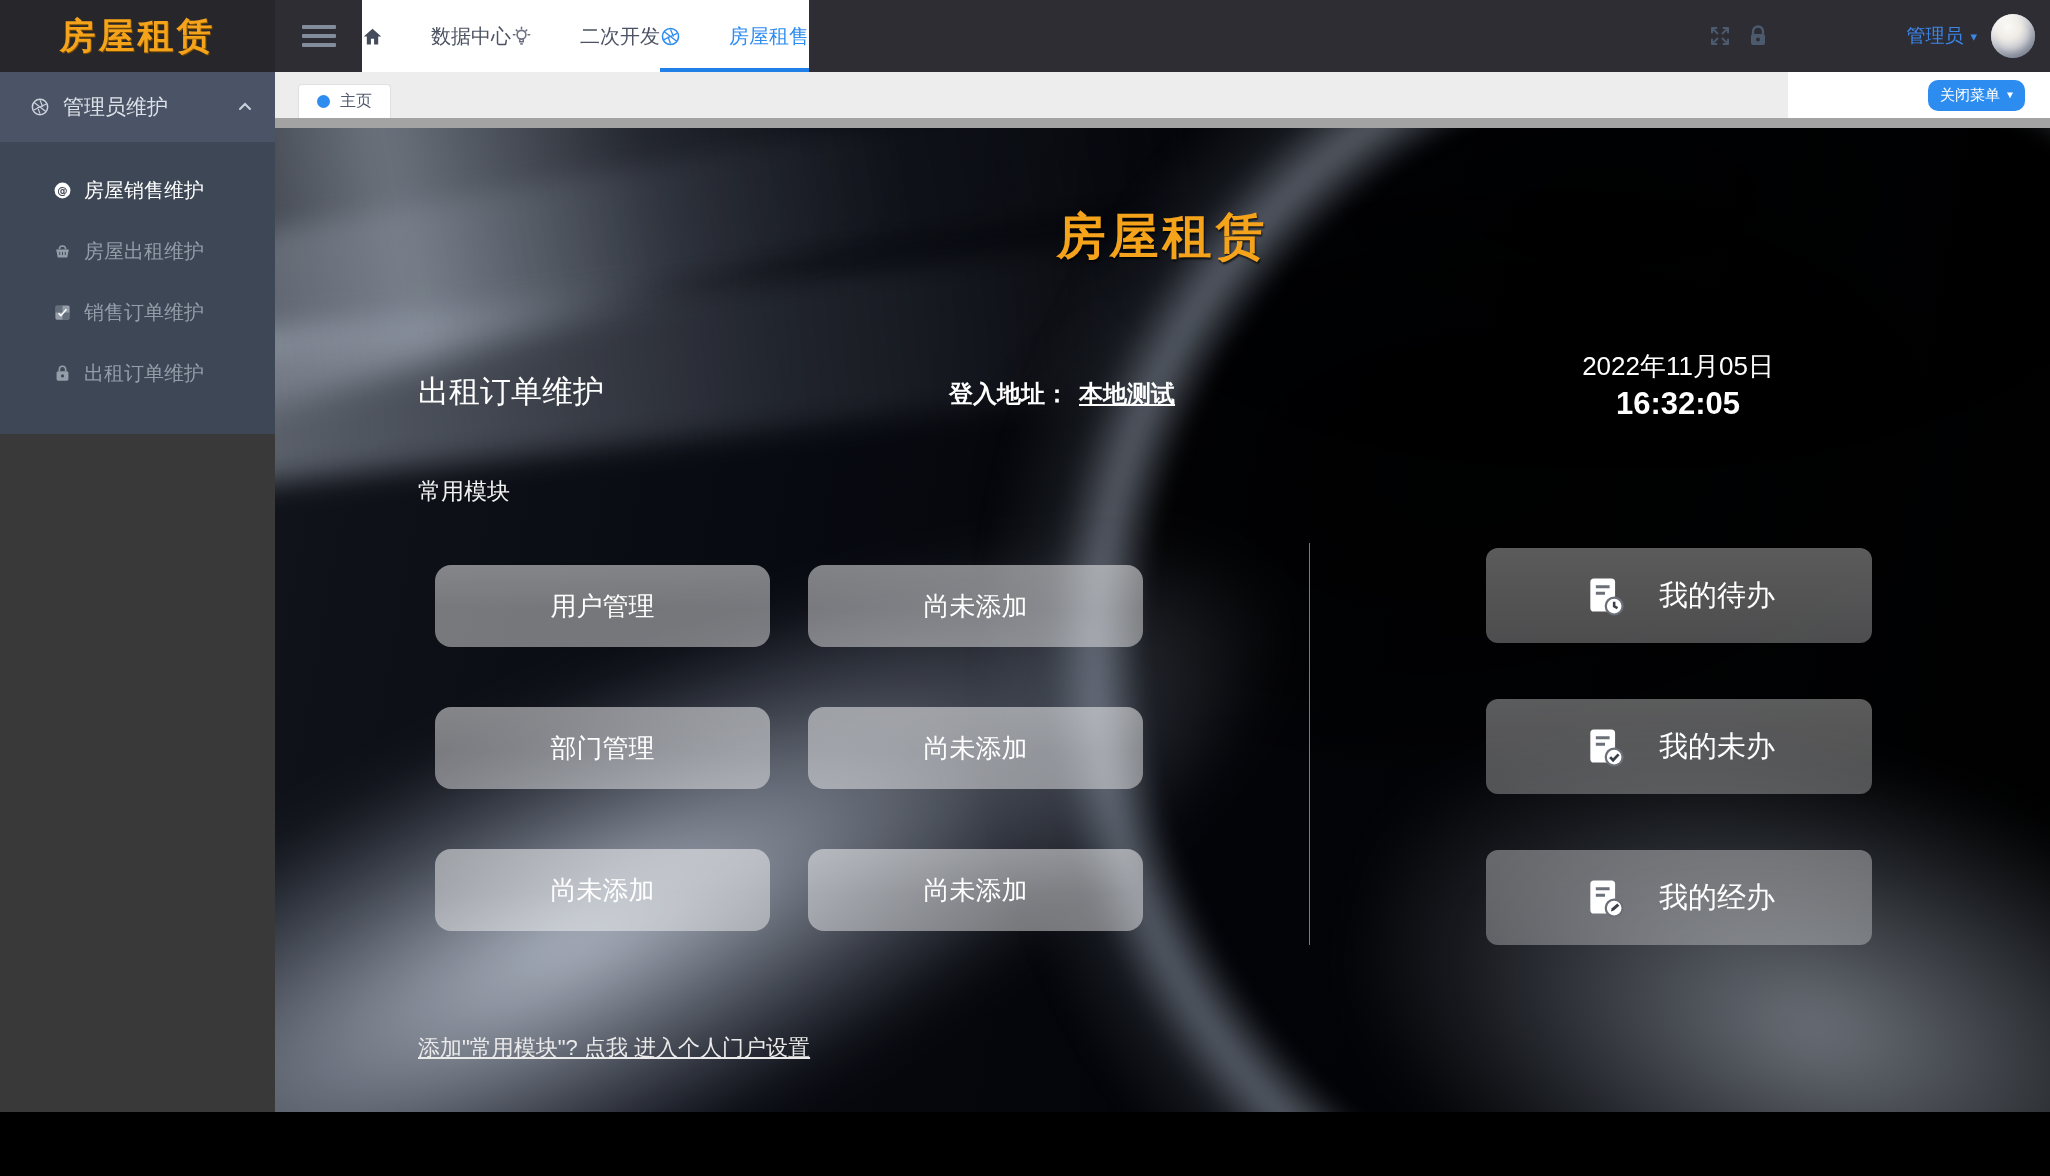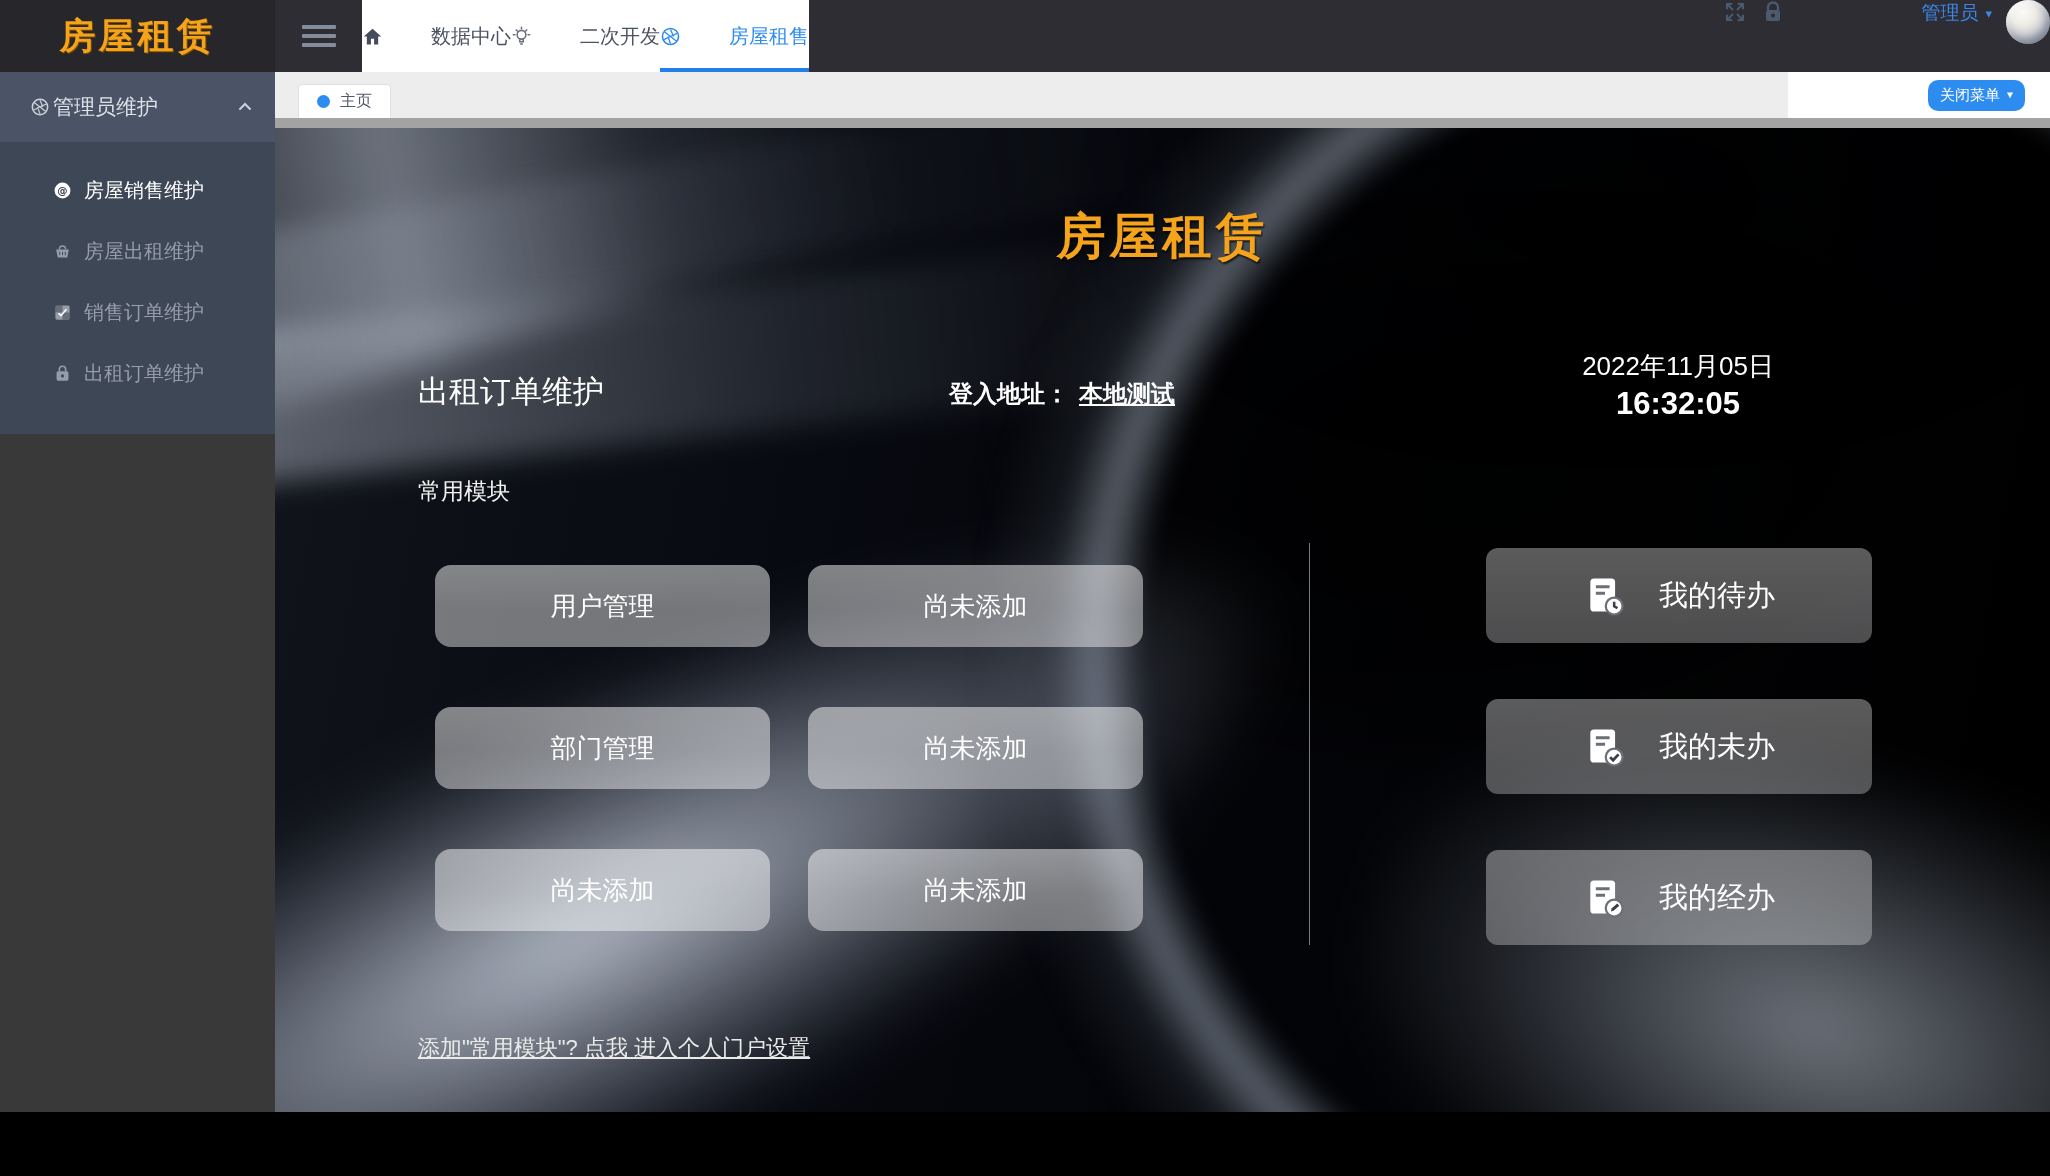--- a/index.html
+++ b/index.html
@@ -11,21 +11,21 @@
   .logo-box{width:275px;height:72px;background:#26262b;display:flex;align-items:center;justify-content:center;flex:0 0 auto;}
   .logo-text{color:#f5a31a;font-size:36px;font-weight:800;letter-spacing:3px;text-shadow:1px 1px 0 #7a4d00;}
   .burger-box{width:87px;height:72px;background:#2d2d33;display:flex;align-items:center;justify-content:center;cursor:pointer;flex:0 0 auto;}
   .burger{width:34px;}
   .burger span{display:block;height:4px;margin:5px 0;background:#828c9c;border-radius:1px;}
   .tabs-box{display:flex;background:#ffffff;height:72px;flex:0 0 auto;}
   .tab{position:relative;width:149px;height:72px;display:flex;align-items:center;justify-content:space-between;gap:9px;color:#4c5263;font-size:20px;cursor:pointer;}
   .tab .ticon{width:21px;height:21px;display:inline-flex;}
   .tab.active{color:#2d8cf0;}
   .tab.active::after{content:"";position:absolute;left:0;right:0;bottom:0;height:4px;background:#2080e8;}
-  .topbar-rest{flex:1;display:flex;align-items:flex-start;justify-content:flex-end;background:#2d2d33;}
+  .topbar-rest{flex:1;display:flex;align-items:center;justify-content:flex-end;background:#2d2d33;padding-right:15px;}
   .hicon{width:24px;height:24px;display:inline-flex;cursor:pointer;}
   .hicon + .hicon{margin-left:14px;}
   .user-box{display:flex;align-items:center;margin-left:136px;cursor:pointer;}
   .user-name{color:#3d86e8;font-size:19px;}
   .user-caret{color:#3d86e8;font-size:13px;margin-left:7px;}
   .avatar{width:44px;height:44px;border-radius:50%;margin-left:14px;cursor:pointer;flex:0 0 auto;
     background:radial-gradient(circle at 38% 28%, #fbfaf6 0%, #efece6 30%, #cfd0d6 55%, #9aa0ae 85%, #7d8492 100%);
     box-shadow:inset -3px -5px 8px rgba(70,80,100,.45), inset 2px 3px 5px rgba(255,255,255,.8);}
 
   
@@ -34,21 +34,21 @@
   .crumb-dot{width:13px;height:13px;border-radius:50%;background:#2d8cf0;}
   .crumb-label{font-size:16px;color:#515a6e;}
   .close-panel{position:absolute;right:0;top:0;bottom:0;width:262px;background:#ffffff;display:flex;align-items:center;justify-content:flex-end;}
   .close-btn{margin-right:25px;height:31px;background:#2d8cf0;border:none;border-radius:10px;color:#fff;font-size:15px;display:flex;align-items:center;gap:7px;padding:0 12px;cursor:pointer;font-family:Liberation Mono, monospace;}
   .close-caret{font-size:10px;}
 
   
   .sidebar{position:absolute;left:0;top:72px;width:275px;bottom:0;background:#393939;}
   .side-section{height:70px;background:#4b5466;display:flex;align-items:center;padding:0 22px 0 30px;cursor:pointer;box-sizing:border-box;}
   .side-section .sicon{width:20px;height:20px;display:inline-flex;}
-  .side-section-label{color:#dde2e9;font-size:21px;margin-left:3px;flex:1;}
+  .side-section-label{color:#dde2e9;font-size:21px;margin-left:13px;flex:1;}
   .side-chevron{width:16px;height:16px;display:inline-flex;}
   .side-menu{background:#3e4756;padding:18px 0 30px 0;}
   .side-item{height:61px;display:flex;align-items:center;padding-left:53px;cursor:pointer;color:#959da9;}
   .side-item .micon{width:19px;height:19px;display:inline-flex;flex:0 0 auto;}
   .side-item-label{font-size:20px;margin-left:12px;}
   .side-item.active{color:#ffffff;}
 
   
   .stage{position:absolute;left:275px;top:128px;right:0;bottom:0;overflow:hidden;
     background:linear-gradient(100deg,#11141b 0%,#080a11 30%,#030408 55%,#000 100%);}

